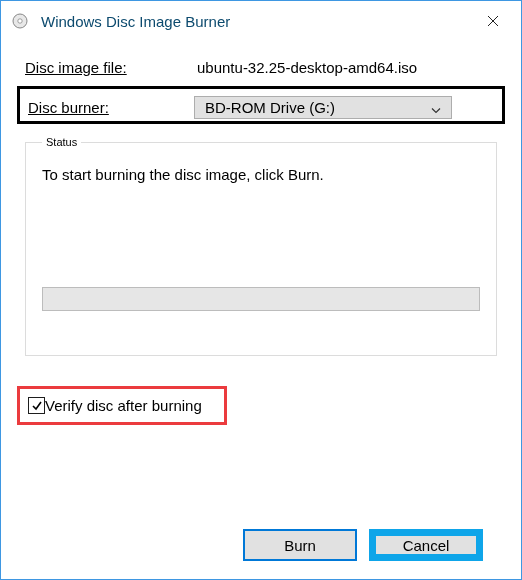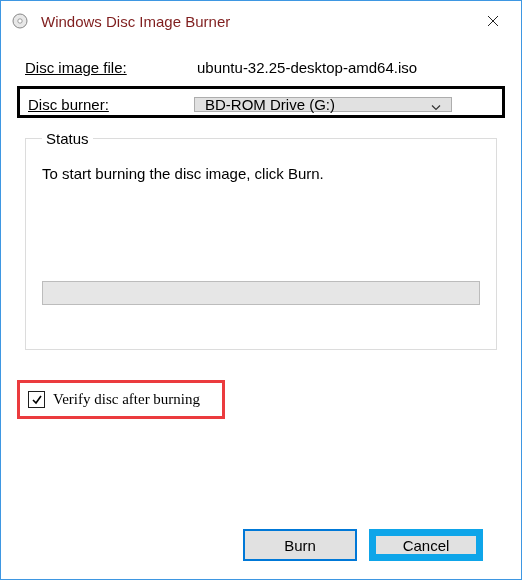--- a/index.html
+++ b/index.html
@@ -25,21 +25,21 @@
   .titlebar .app-icon {
     width: 18px;
     height: 18px;
     margin-right: 12px;
     display: flex;
     align-items: center;
     justify-content: center;
   }
   .titlebar .title {
     font-size: 15px;
-    color: #7f1d1d;
+    color: #0c4a6e;
   }
   .close-btn {
     position: absolute;
     right: 0;
     top: 0;
     width: 56px;
     height: 40px;
     display: flex;
     align-items: center;
     justify-content: center;
@@ -67,21 +67,21 @@
     padding: 7px 6px 2px 2px;
     margin: 10px -8px 10px -8px;
   }
   .select-row {
     display: flex;
     align-items: center;
     padding-left: 6px;
   }
   .combo {
     width: 258px;
-    height: 15px;
+    height: 23px;
     border: 1px solid #adadad;
     background: #e1e1e1;
     display: flex;
     align-items: center;
     padding: 0 10px;
     position: relative;
   }
   .combo .chev {
     position: absolute;
     right: 10px;
@@ -90,21 +90,21 @@
   }
   fieldset.status {
     border: 1px solid #dcdcdc;
     margin: 12px 0 0 0;
     padding: 14px 16px 26px 16px;
     height: 220px;
     position: relative;
   }
   fieldset.status legend {
     padding: 0 4px;
-    font-size: 15px;
+    font-size: 11px;
   }
   .status-text {
     margin: 4px 0 0 0;
   }
   .progress {
     position: absolute;
     left: 16px;
     right: 16px;
     bottom: 44px;
     height: 24px;
@@ -114,22 +114,20 @@
   .verify-wrap {
     border: 3px solid #eb3b3e;
     display: inline-block;
     padding: 8px 22px 8px 8px;
     margin-top: 30px;
     margin-left: -8px;
   }
   .cb-row {
     display: flex;
     align-items: flex-end;
-    gap: 8px;
-    font-family: Liberation Serif, serif;
   }
   .cb {
     width: 17px;
     height: 17px;
     border: 1px solid #1e1e1e;
     display: flex;
     align-items: center;
     justify-content: center;
     background: #fff;
   }

